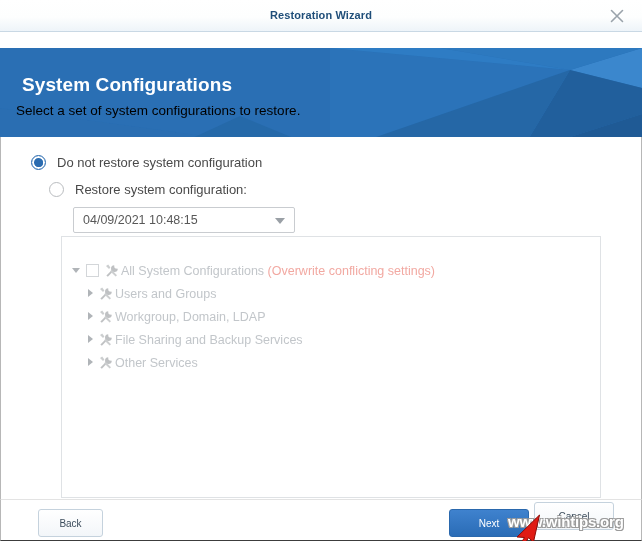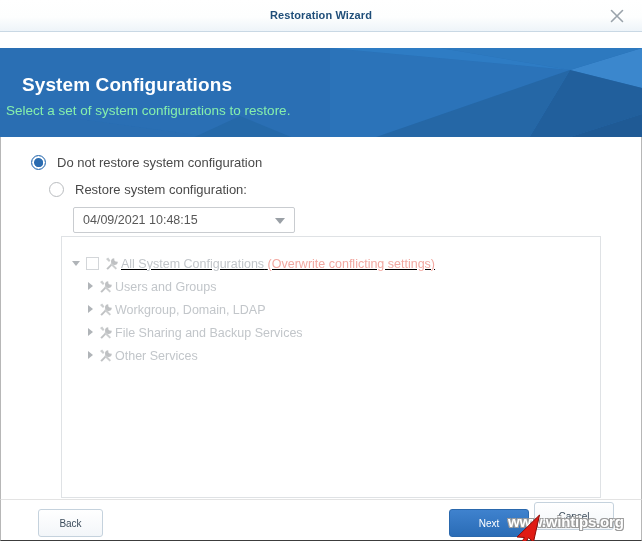--- a/index.html
+++ b/index.html
@@ -75,24 +75,24 @@
     left: 22px;
     top: 26px;
     font-size: 19px;
     font-weight: bold;
     color: #ffffff;
     letter-spacing: .1px;
     z-index: 3;
   }
   .banner-sub {
     position: absolute;
-    left: 6px;
+    left: 16px;
     top: 55px;
     font-size: 13.5px;
-    color: #86efac;
+    color: #000000;
     z-index: 3;
   }
 
   
   .content {
     position: absolute;
     left: 0; top: 137px;
     width: 642px;
     height: 362px;
     background: #ffffff;
@@ -189,21 +189,21 @@
   }
 
   .tnode {
     position: relative;
     display: flex;
     align-items: center;
     height: 23px;
     white-space: nowrap;
     cursor: default;
   }
-  .tnode.root { padding-left: 8px; margin-top: 15px; text-decoration: underline; }
+  .tnode.root { padding-left: 8px; margin-top: 22px; }
   .tnode.child { padding-left: 22px; }
 
   .twist {
     width: 14px;
     height: 14px;
     flex: 0 0 auto;
     position: relative;
   }
   .twist::after {
     content: "";

